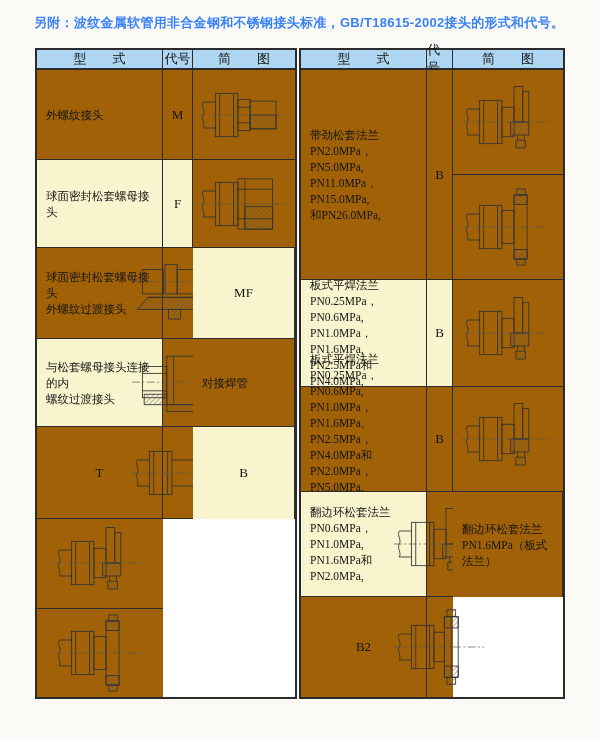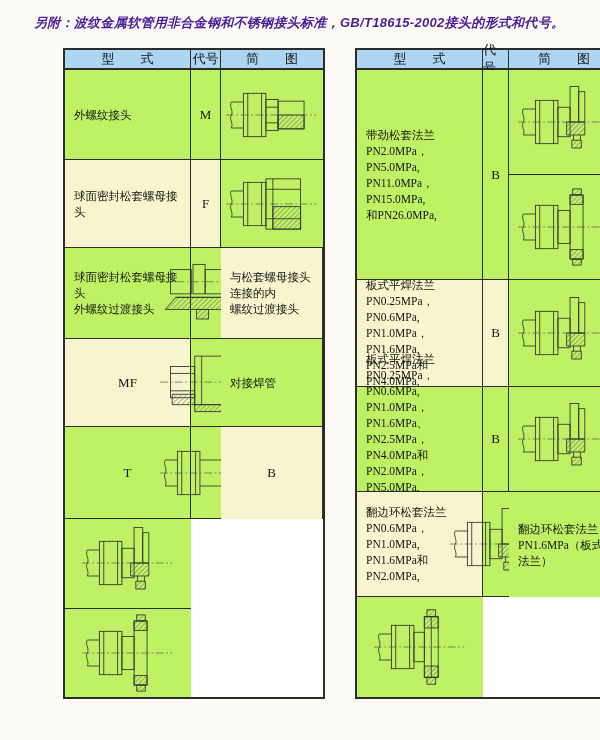--- a/index.html
+++ b/index.html
@@ -1,22 +1,22 @@
 <!DOCTYPE html>
 <html style="--header-bg: #aed5f1; --highlight-bg: #f8f4cd; --border: #2c2c2c;"><head>
 <meta charset="utf-8">
 <style>
   html,body{margin:0;padding:0;}
   body{width:600px;height:740px;background:#fbfaf7;font-family:"Liberation Sans",sans-serif;color:#141414;position:relative;overflow:hidden;}
-  .title{position:absolute;top:14px;left:34px;font-size:13px;font-weight:600;letter-spacing:.3px;color:#4c1d95;font-style:italic;}
+  .title{position:absolute;top:14px;left:34px;font-size:13px;font-weight:600;letter-spacing:.3px;color:#3b82f6;}
   .tables{position:absolute;top:48px;left:35px;display:flex;gap:2px;}
-  .tbl{display:grid;border:2px solid var(--border);background:#fff;box-sizing:border-box;margin-left:28px;}
+  .tbl{display:grid;border:2px solid var(--border);background:#fff;box-sizing:border-box;}
   .tbl.left{width:262px;grid-template-columns:126px 30px 1fr;grid-template-rows:20px 90px 88px 91px 88px 92px 178px;}
   .tbl.right{width:266px;grid-template-columns:126px 26px 1fr;grid-template-rows:20px 210px 107px 105px 105px 100px;}
-  .cell{border-right:1px solid var(--border);border-bottom:1px solid var(--border);box-sizing:border-box;background:#bef264;}
+  .cell{border-right:1px solid var(--border);border-bottom:1px solid var(--border);box-sizing:border-box;background:#a16207;}
   .c3{border-right:none;}
   .lr{border-bottom:none;}
   .hc{background:var(--header-bg);display:flex;align-items:center;justify-content:center;font-size:13px;font-weight:500;border-bottom-width:2px;}
   .tc{font-family:"Liberation Serif",serif;font-size:11.5px;line-height:16px;padding:4px 4px 4px 9px;display:flex;flex-direction:column;justify-content:center;white-space:pre-line;}
   .cc{font-family:"Liberation Serif",serif;font-size:13px;display:flex;align-items:center;justify-content:center;}
   .dc{display:flex;flex-direction:column;padding:0;}
   .dc.single{align-items:center;justify-content:center;}
   .dc .sub{flex:1;display:flex;align-items:center;justify-content:center;}
   .dc .sub.divide{border-bottom:1px solid var(--border);}
   .y{background:var(--highlight-bg);}
@@ -101,23 +101,23 @@
               <rect x="54" y="18" width="38" height="28" fill="none" stroke="#333" stroke-width="1"></rect>
               <rect x="40" y="12" width="14" height="34" fill="none" stroke="#333" stroke-width="1"></rect>
               <line x1="20" y1="50" x2="86" y2="50" fill="none" stroke="#333" stroke-width="1"></line>
               <path d="M8,64L20,50h66l12,14z" fill="url(#h2)" stroke="#333" stroke-width="1"></path>
               <path d="M44,64h14v11h-14z" fill="url(#h2)" stroke="#333" stroke-width="1"></path>
               <line x1="4" y1="32" x2="102" y2="32" stroke="#555" stroke-width="0.8" stroke-dasharray="9 3 2 3"></line>
             </svg>
           </span>
       </div>
 
+      <div class="cell cc c2 y">MF</div>
       <div class="cell tc c1 y">与松套螺母接头连接的内
 螺纹过渡接头</div>
-      <div class="cell cc c2 y">MF</div>
       <div class="cell dc c3 single">
         <span class="dia">
             <svg width="98" height="78" viewBox="0 0 110 90">
     <defs>
                 <pattern id="h3" width="4" height="4" patternUnits="userSpaceOnUse" patternTransform="rotate(45)">
       <line x1="0" y1="0" x2="0" y2="4" stroke="#555" stroke-width="1"></line>
                 </pattern>
               </defs>
     <rect x="14" y="26" width="28" height="36" fill="none" stroke="#333" stroke-width="1"></rect>
               <line x1="14" y1="34" x2="42" y2="34" fill="none" stroke="#333" stroke-width="1"></line>
@@ -359,20 +359,21 @@
               <line x1="66" y1="60" x2="66" y2="66" fill="none" stroke="#333" stroke-width="1"></line>
               <line x1="74" y1="60" x2="74" y2="66" fill="none" stroke="#333" stroke-width="1"></line>
               <path d="M64,66h11v9h-11z" fill="url(#h11)" stroke="#333" stroke-width="1"></path>
               <line x1="2" y1="45" x2="106" y2="45" stroke="#555" stroke-width="0.8" stroke-dasharray="9 3 2 3"></line>
             </svg>
           </span>
       </div>
 
       <div class="cell tc c1 lr">翻边环松套法兰
 PN1.6MPa（板式法兰）</div>
+      <div class="cell cc c2 lr">B2</div>
       <div class="cell dc c3 single lr">
         <span class="dia">
             <svg width="98" height="78" viewBox="0 0 110 90">
     <defs>
                 <pattern id="h12" width="4" height="4" patternUnits="userSpaceOnUse" patternTransform="rotate(45)">
       <line x1="0" y1="0" x2="0" y2="4" stroke="#555" stroke-width="1"></line>
                 </pattern>
               </defs>
     <line x1="8" y1="30" x2="22" y2="30" fill="none" stroke="#333" stroke-width="1"></line>
               <line x1="8" y1="60" x2="22" y2="60" fill="none" stroke="#333" stroke-width="1"></line>

